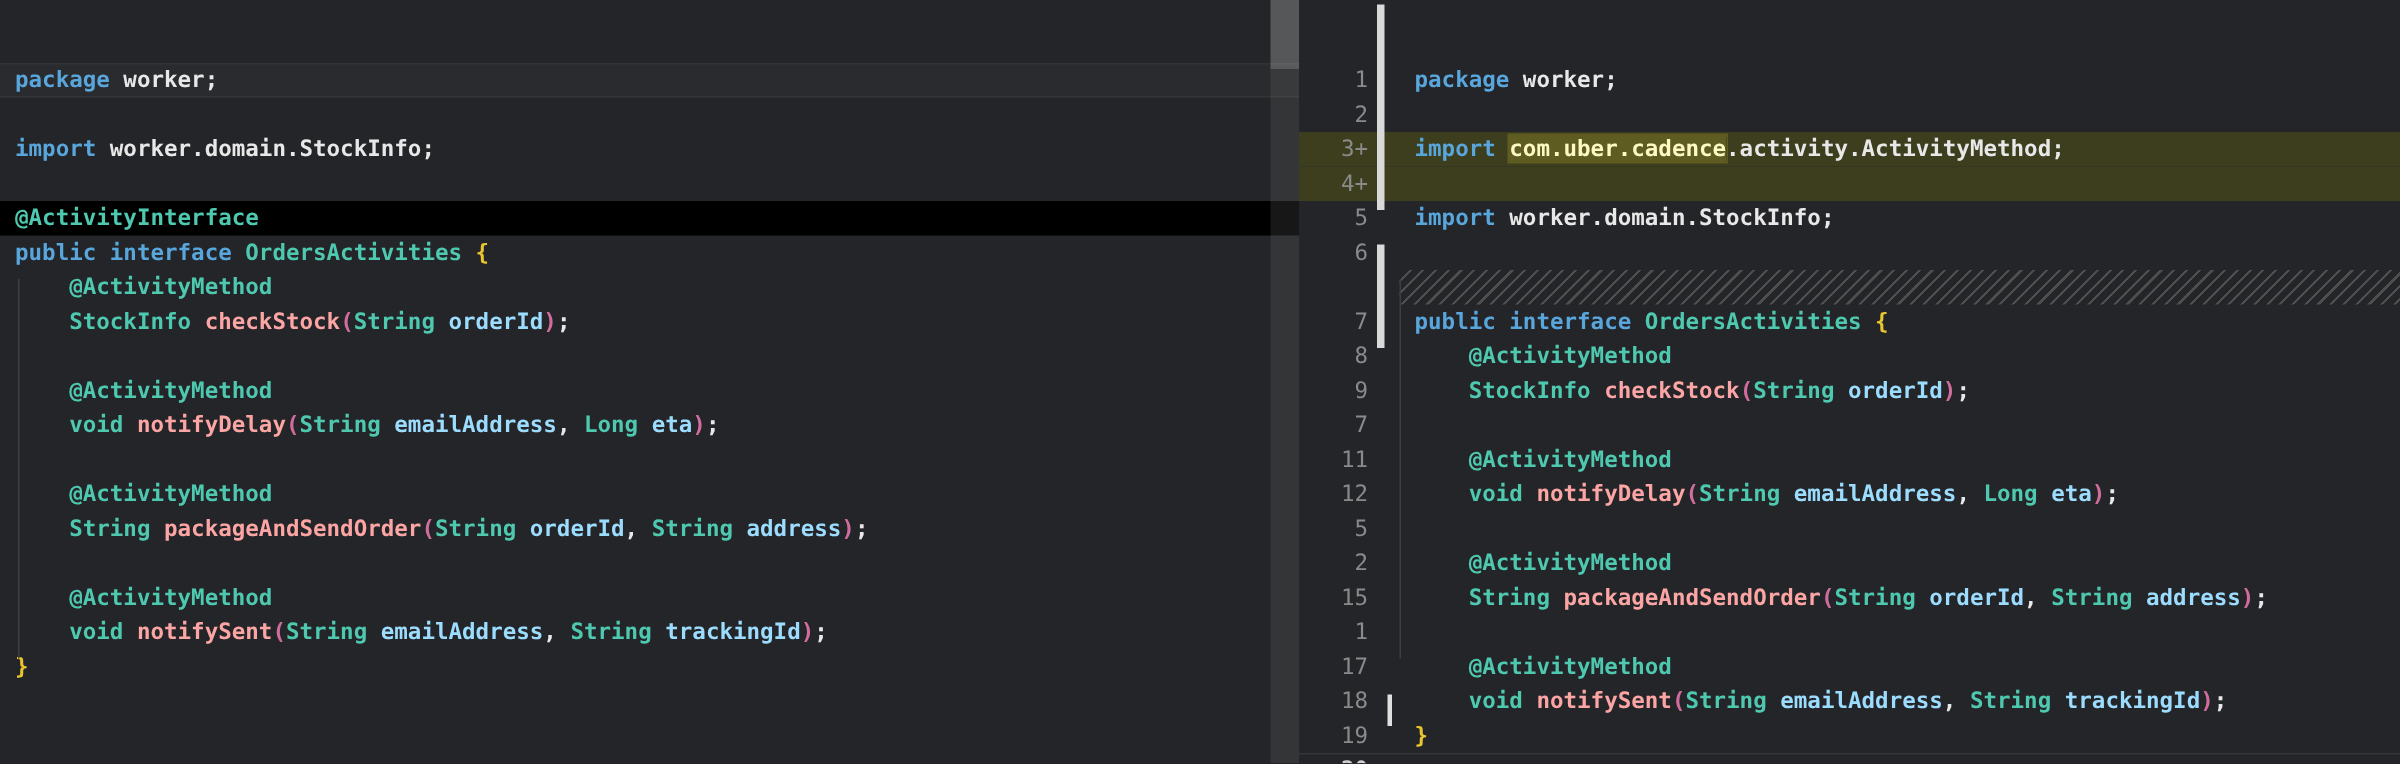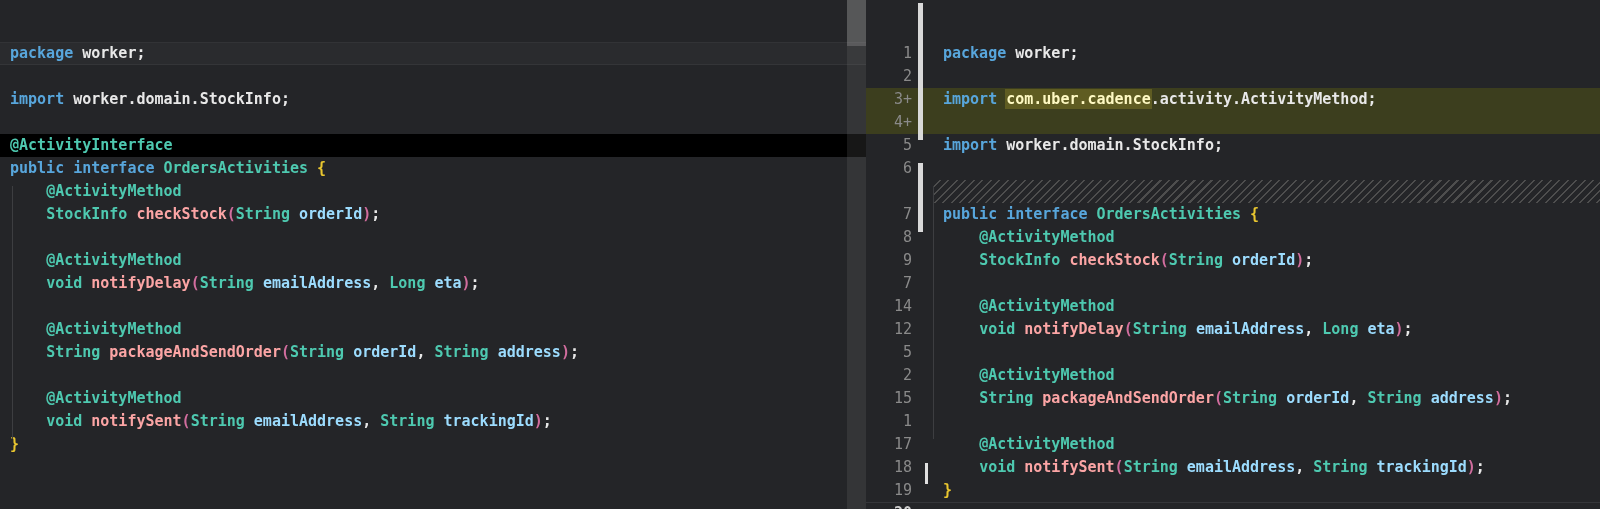--- a/index.html
+++ b/index.html
@@ -78,21 +78,21 @@
         <div class="row"><div class="gut">2</div><div class="rcode"></div></div>
         <div class="row bg-add"><div class="gut">3+</div><div class="rcode"><span class="k">import</span><span class="w"> </span><span class="wg">com.uber.cadence</span><span class="w">.activity.ActivityMethod;</span></div></div>
         <div class="row bg-add"><div class="gut">4+</div><div class="rcode"></div></div>
         <div class="row"><div class="gut">5</div><div class="rcode"><span class="k">import</span><span class="w"> worker.domain.StockInfo;</span></div></div>
         <div class="row"><div class="gut">6</div><div class="rcode"></div></div>
         <div class="row"><div class="gut"></div><div class="hatchband"></div></div>
         <div class="row"><div class="gut">7</div><div class="rcode"><span class="k">public</span><span class="w"> </span><span class="k">interface</span><span class="w"> </span><span class="t">OrdersActivities</span><span class="w"> </span><span class="b">{</span></div></div>
         <div class="row"><div class="gut">8</div><div class="rcode"><span class="w">    </span><span class="t">@ActivityMethod</span></div></div>
         <div class="row"><div class="gut">9</div><div class="rcode"><span class="w">    </span><span class="t">StockInfo</span><span class="w"> </span><span class="f">checkStock</span><span class="x">(</span><span class="t">String</span><span class="w"> </span><span class="p">orderId</span><span class="x">)</span><span class="w">;</span></div></div>
         <div class="row"><div class="gut">7</div><div class="rcode"></div></div>
-        <div class="row"><div class="gut">14</div><div class="rcode"><span class="w">    </span><span class="t">@ActivityMethod</span></div></div>
+        <div class="row"><div class="gut">11</div><div class="rcode"><span class="w">    </span><span class="t">@ActivityMethod</span></div></div>
         <div class="row"><div class="gut">12</div><div class="rcode"><span class="w">    </span><span class="t">void</span><span class="w"> </span><span class="f">notifyDelay</span><span class="x">(</span><span class="t">String</span><span class="w"> </span><span class="p">emailAddress</span><span class="w">, </span><span class="t">Long</span><span class="w"> </span><span class="p">eta</span><span class="x">)</span><span class="w">;</span></div></div>
         <div class="row"><div class="gut">5</div><div class="rcode"></div></div>
         <div class="row"><div class="gut">2</div><div class="rcode"><span class="w">    </span><span class="t">@ActivityMethod</span></div></div>
         <div class="row"><div class="gut">15</div><div class="rcode"><span class="w">    </span><span class="t">String</span><span class="w"> </span><span class="f">packageAndSendOrder</span><span class="x">(</span><span class="t">String</span><span class="w"> </span><span class="p">orderId</span><span class="w">, </span><span class="t">String</span><span class="w"> </span><span class="p">address</span><span class="x">)</span><span class="w">;</span></div></div>
         <div class="row"><div class="gut">1</div><div class="rcode"></div></div>
         <div class="row"><div class="gut">17</div><div class="rcode"><span class="w">    </span><span class="t">@ActivityMethod</span></div></div>
         <div class="row"><div class="gut">18</div><div class="rcode"><span class="w">    </span><span class="t">void</span><span class="w"> </span><span class="f">notifySent</span><span class="x">(</span><span class="t">String</span><span class="w"> </span><span class="p">emailAddress</span><span class="w">, </span><span class="t">String</span><span class="w"> </span><span class="p">trackingId</span><span class="x">)</span><span class="w">;</span></div></div>
         <div class="row"><div class="gut">19</div><div class="rcode"><span class="b">}</span></div></div>
         <div class="row bg-cur2"><div class="gut active">20</div><div class="rcode"></div></div>
       </div>

